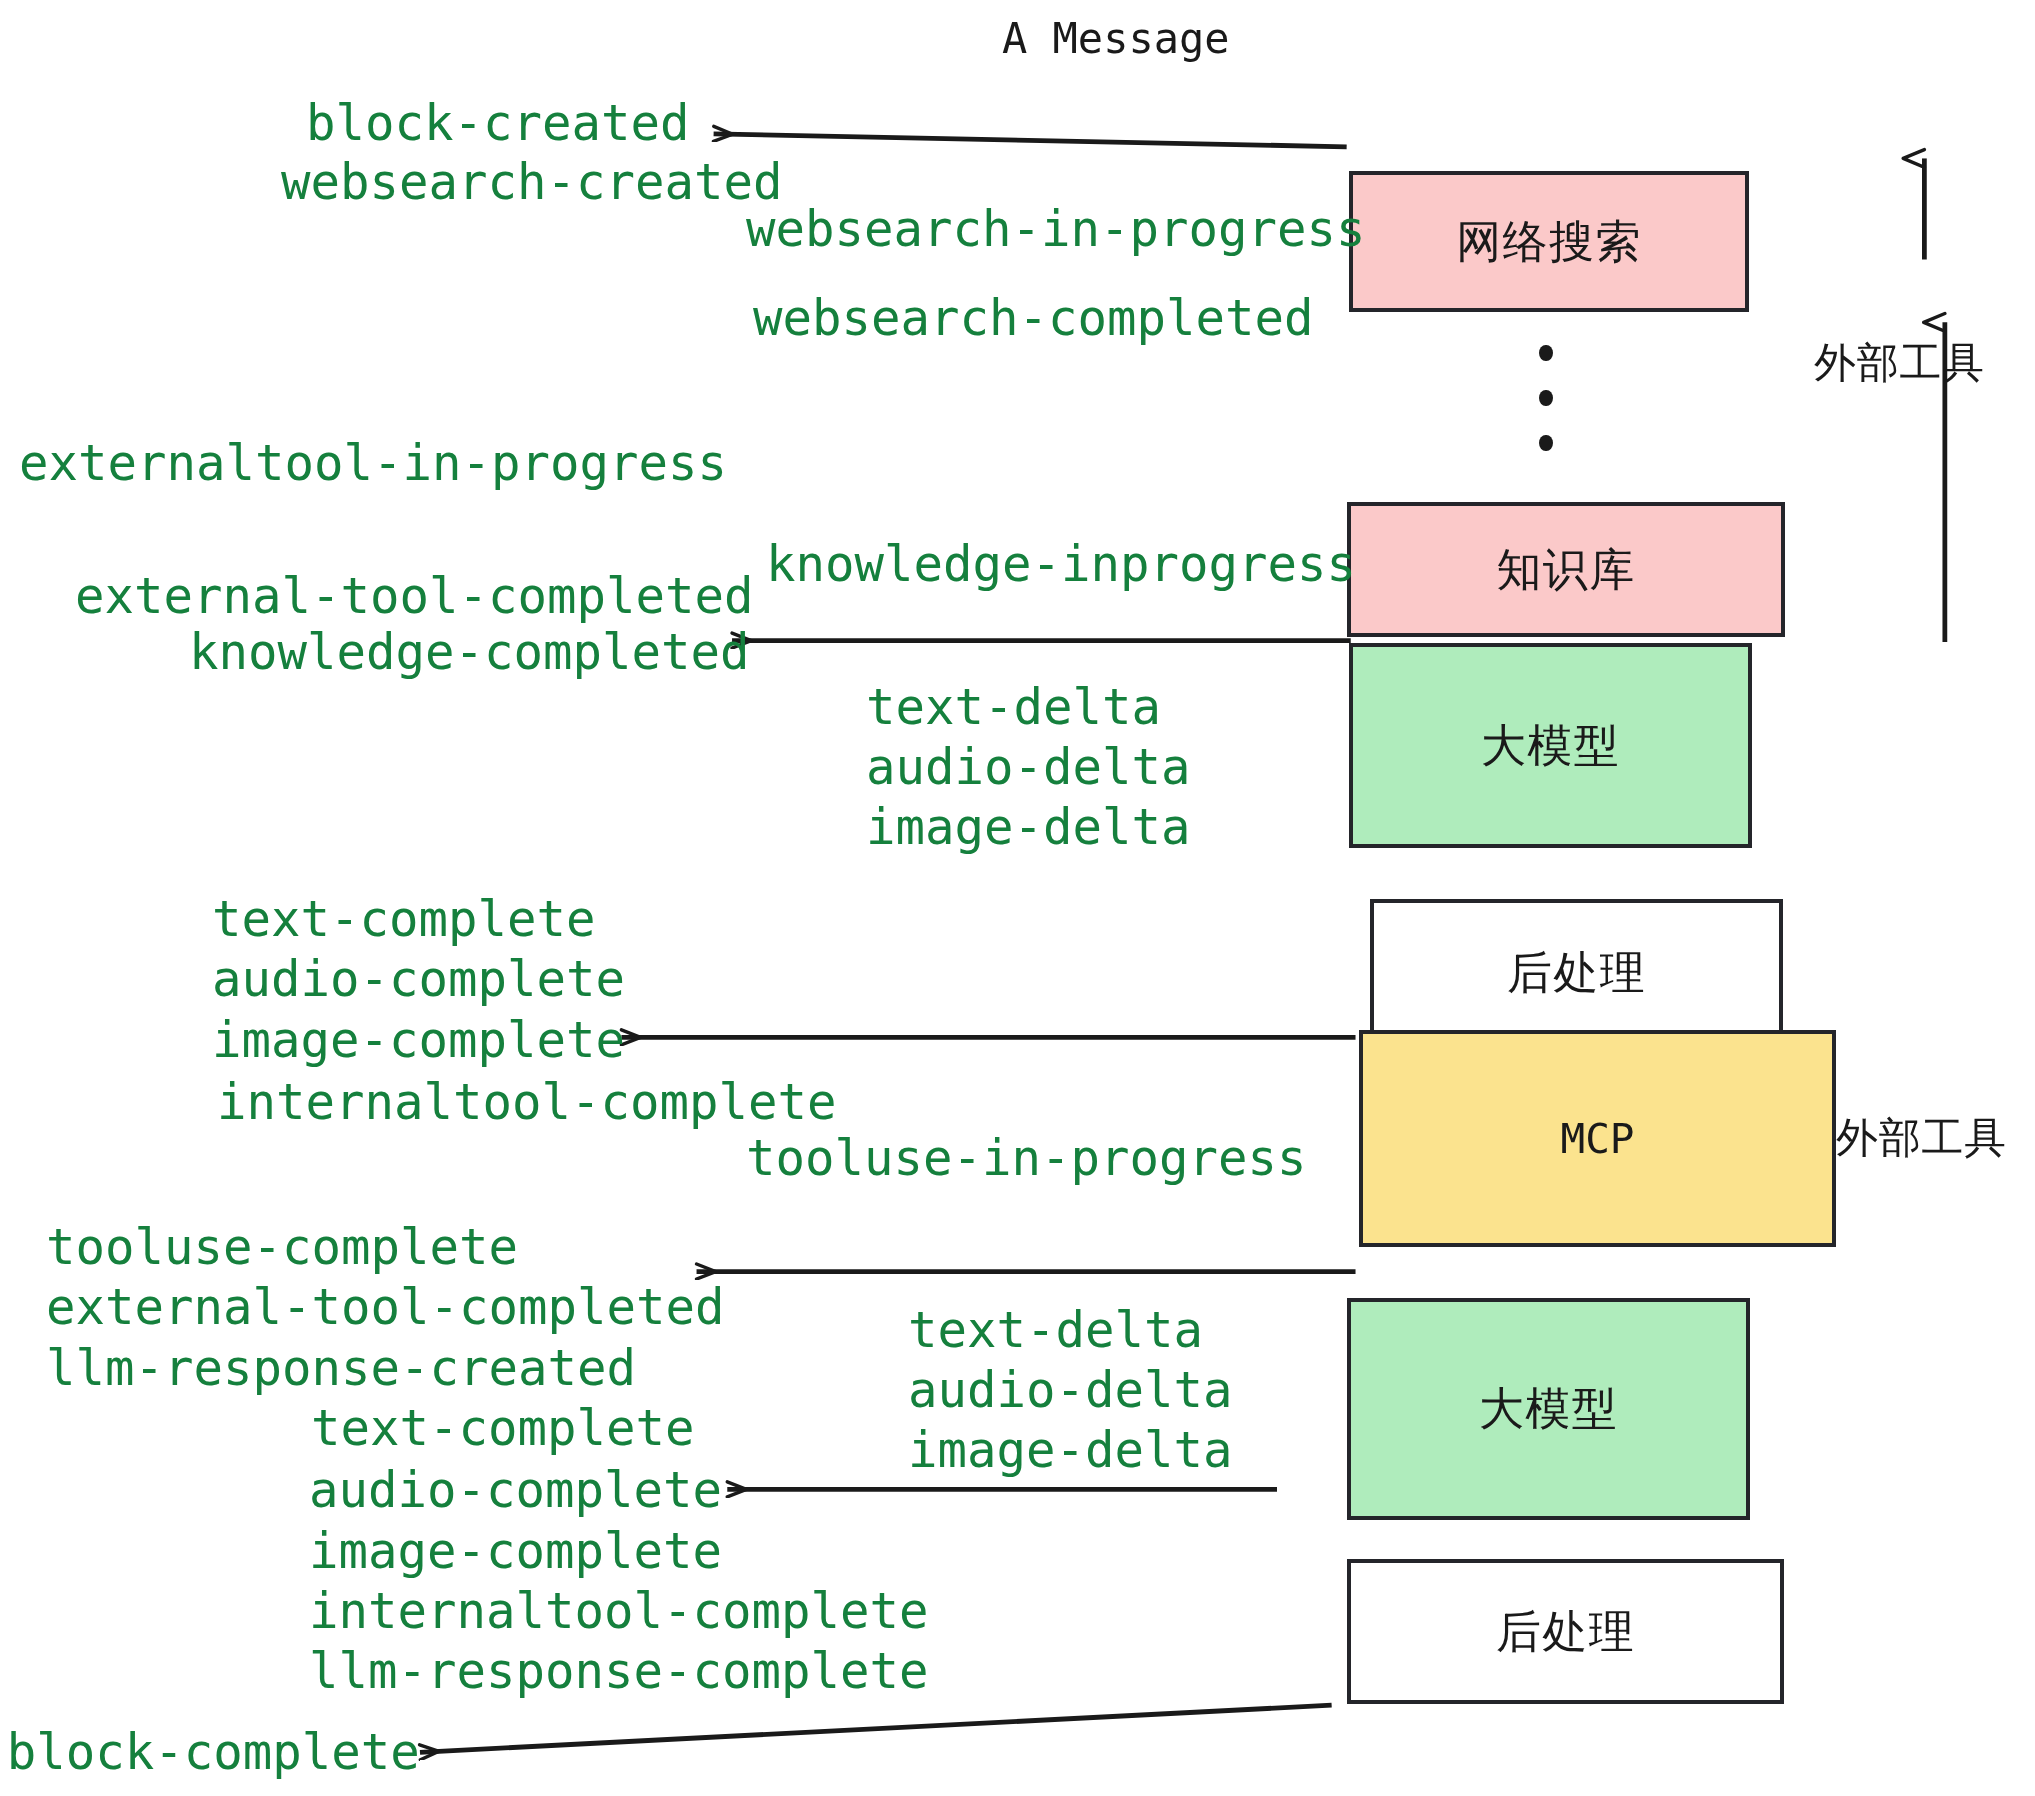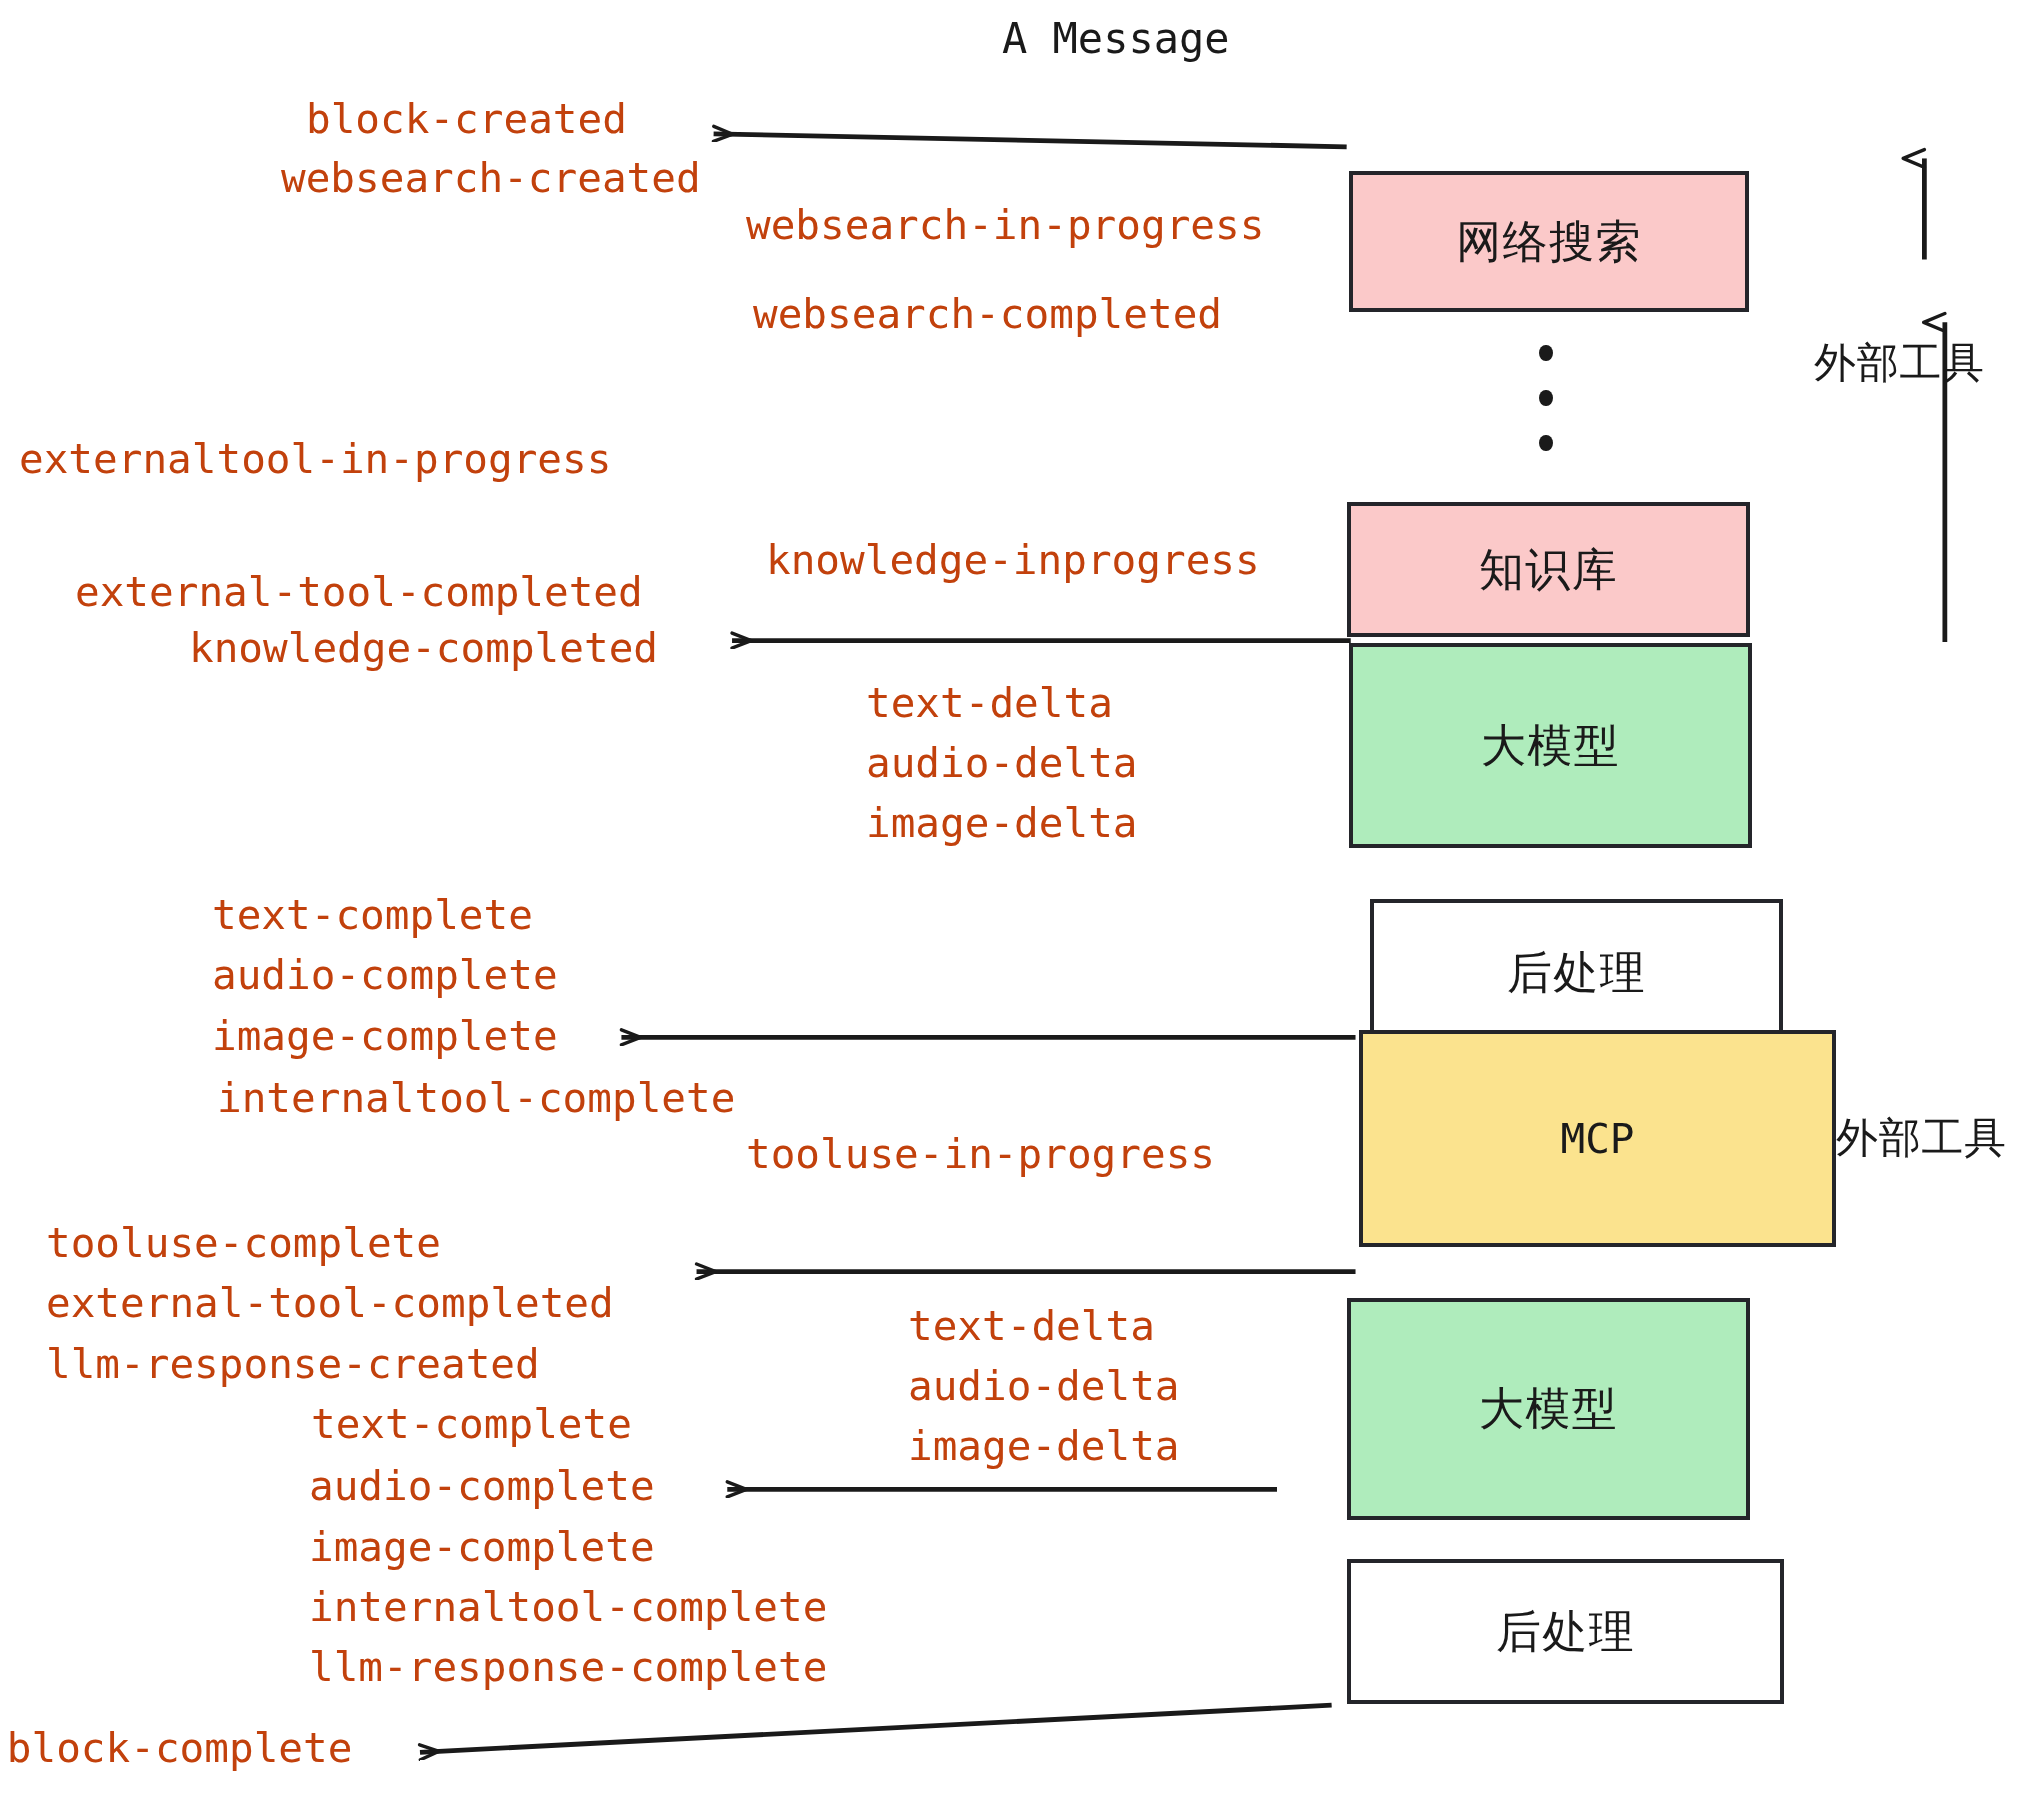--- a/index.html
+++ b/index.html
@@ -19,23 +19,23 @@
     position: absolute;
     left: 0;
     top: 0;
     width: 2035px;
     height: 1796px;
     overflow: visible;
   }
   .evt {
     position: absolute;
     font-family: "DejaVu Sans Mono", monospace;
-    font-size: 41px;
+    font-size: 49px;
     line-height: 1;
-    color: #c2410c;
+    color: #15803d;
     white-space: nowrap;
     letter-spacing: 0px;
   }
   .title {
     position: absolute;
     font-family: "DejaVu Sans Mono", monospace;
     font-size: 42px;
     color: #1a1a1a;
     white-space: nowrap;
   }
@@ -122,21 +122,21 @@
   <div class="boxnode" style="left:1349px; top:171px; width:400px; height:141px; background:#FBC9C9;">
     <span class="boxlabel-cn">网络搜索</span>
   </div>
 
   <div class="vdots" style="left:1538px; top:345px; width:16.4px; height:106px;">
     <i></i>
     <i></i>
     <i></i>
   </div>
 
-  <div class="boxnode" style="left:1347px; top:502px; width:403px; height:135px; background:#FBC9C9;">
+  <div class="boxnode" style="left:1347px; top:502px; width:438px; height:135px; background:#FBC9C9;">
     <span class="boxlabel-cn">知识库</span>
   </div>
 
   <div class="boxnode" style="left:1349px; top:643px; width:403px; height:205px; background:#AFECBC;">
     <span class="boxlabel-cn">大模型</span>
   </div>
 
   <div class="boxnode" style="left:1370px; top:899px; width:413px; height:147px; background:#FFFFFF;">
     <span class="boxlabel-cn">后处理</span>
   </div>

